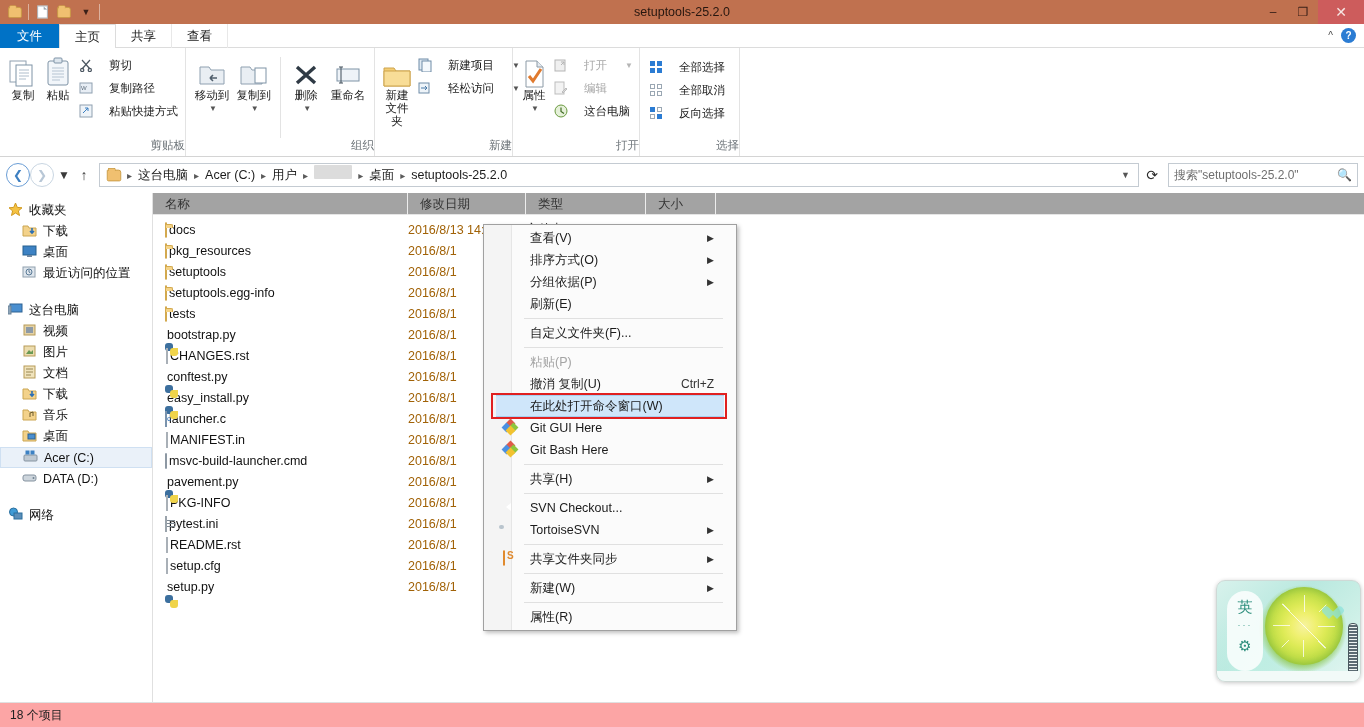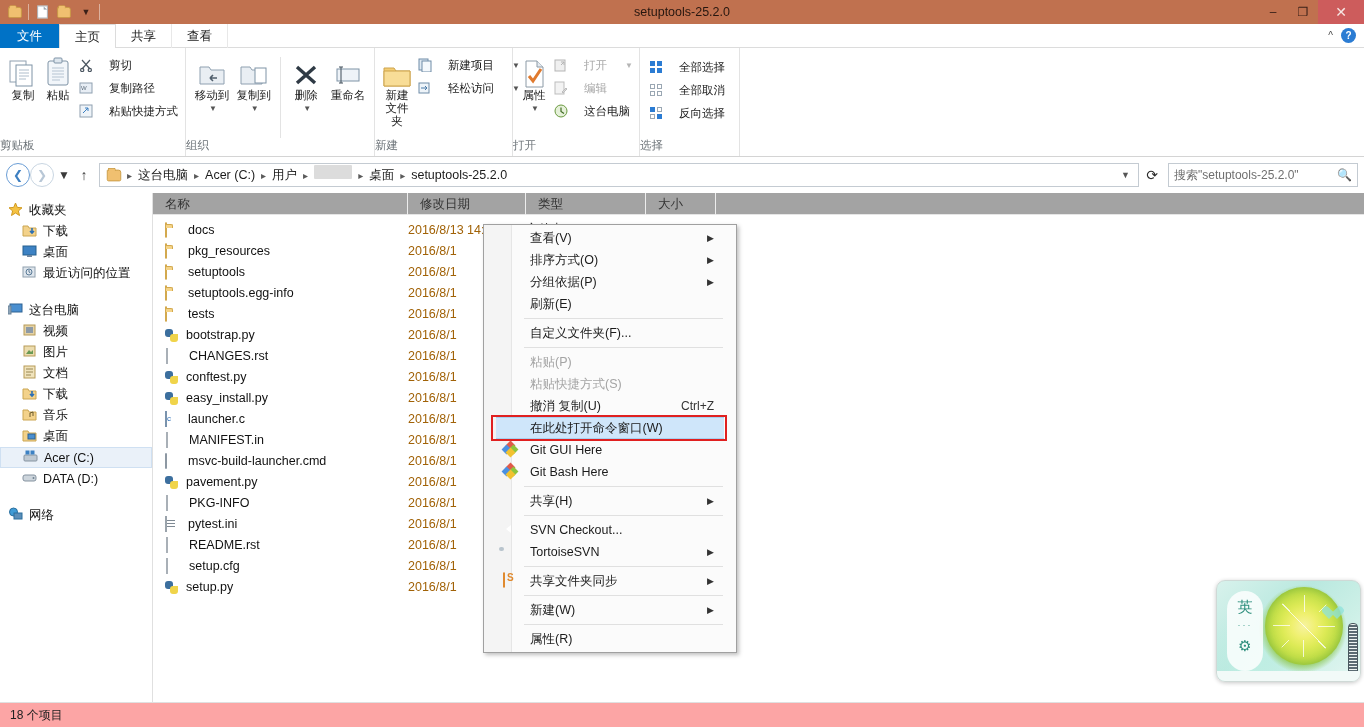--- a/index.html
+++ b/index.html
@@ -56,21 +56,21 @@
   }
 
   
   .ribbon {
     position: absolute; top: 48px; left: 0; width: 1364px; height: 109px;
     background: #fff; border-bottom: 1px solid #d4d4d4;
     display: flex; align-items: stretch;
   }
   .rgroup { display: flex; flex-direction: column; border-right: 1px solid #e3e3e3; }
   .rgroup-body { flex: 1; display: flex; align-items: flex-start; padding: 5px 6px 0 6px; gap: 2px; }
-  .rgroup-label { height: 18px; line-height: 14px; text-align: left; font-size: 11.5px; color: #6c7378; }
+  .rgroup-label { height: 18px; line-height: 14px; text-align: right; font-size: 11.5px; color: #6c7378; }
 
   .bigbtn {
     width: 52px; display: flex; flex-direction: column; align-items: center;
     padding: 2px 1px; font-size: 11.5px; color: #1b1b1b; text-align: center; line-height: 13px;
   }
   .bigbtn .ic { height: 34px; display: flex; align-items: flex-end; justify-content: center; }
   .bigbtn.wide { width: 58px; }
   .smallcol { display: flex; flex-direction: column; gap: 2px; padding-top: 2px; }
   .smallbtn { display: flex; align-items: center; gap: 16px; font-size: 11.5px; color: #1b1b1b;
               height: 21px; padding: 0 3px; white-space: nowrap; }
@@ -130,21 +130,21 @@
   .colhdr { height: 22px; display: flex; align-items: center; border-bottom: 1px solid #e5e5e5;
             background: #a3a3a3; }
   .col { font-size: 12.5px; color: #333; padding-left: 12px; border-right: 1px solid #ededed; height: 22px;
          line-height: 22px; }
   .col.c-name { width: 255px; }
   .col.c-date { width: 118px; }
   .col.c-type { width: 120px; }
   .col.c-size { width: 70px; border-right: 1px solid #ededed; }
   .filelist { padding-top: 4px; }
   .filerow { height: 21px; display: flex; align-items: center; font-size: 12.5px; color: #111; }
-  .fr-name { width: 255px; display: flex; align-items: flex-start; gap: 21px; padding-left: 12px; }
+  .fr-name { width: 255px; display: flex; align-items: flex-end; gap: 2px; padding-left: 12px; }
   .fr-date { width: 118px; color: #a16207; }
   .fr-type { width: 120px; color: #222; }
   .fr-size { width: 70px; text-align: right; padding-right: 14px; color: #222; }
 
   
   .ic16 { width: 16px; height: 16px; position: relative; flex: none; }
   .i-folder { width:15px;height:12px;background:linear-gradient(#fbe2a4,#f2cf7c);border:1px solid #d3a94e;border-radius:1px;margin-top:3px;}
   .i-folder::before{content:"";position:absolute;top:1px;left:0;width:6px;height:3px;background:#f5d489;border:1px solid #d3a94e;border-bottom:none;border-radius:2px 2px 0 0;}
   .i-file { width:12px;height:15px;background:#fff;border:1px solid #a9b0b7;margin:1px auto 0 1px;}
   .i-py { width:14px;height:14px;margin-top:1px; }
@@ -904,23 +904,20 @@
         <span>刷新(E)</span>
       </div>
       <div class="ctxsep"></div>
       <div class="ctxitem">
         <span>自定义文件夹(F)...</span>
       </div>
       <div class="ctxsep"></div>
       <div class="ctxitem dis">
         <span>粘贴(P)</span>
       </div>
-      <div class="ctxitem dis">
-        <span>粘贴快捷方式(S)</span>
-      </div>
       <div class="ctxitem">
         <span>撤消 复制(U)</span>
         <span class="acc">Ctrl+Z</span>
       </div>
       <div class="ctxitem hl">
         <span>在此处打开命令窗口(W)</span>
         <span class="hl-box" style="border-color: rgb(224, 32, 32);"></span>
       </div>
       <div class="ctxitem">
         <span class="ci"><span class="gitico"><i class="r"></i><i class="g"></i><i class="b"></i><i class="y"></i></span></span>

